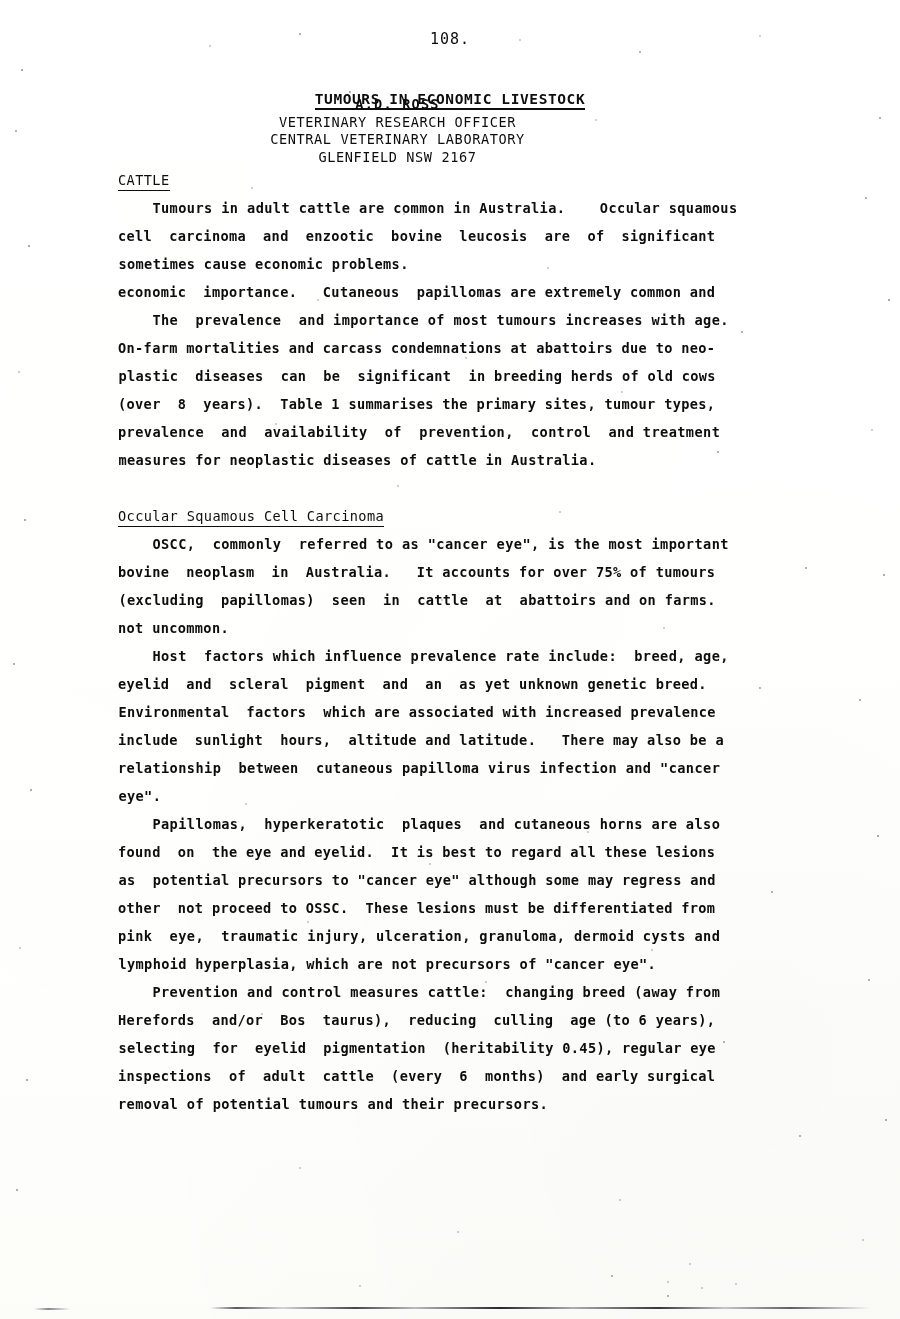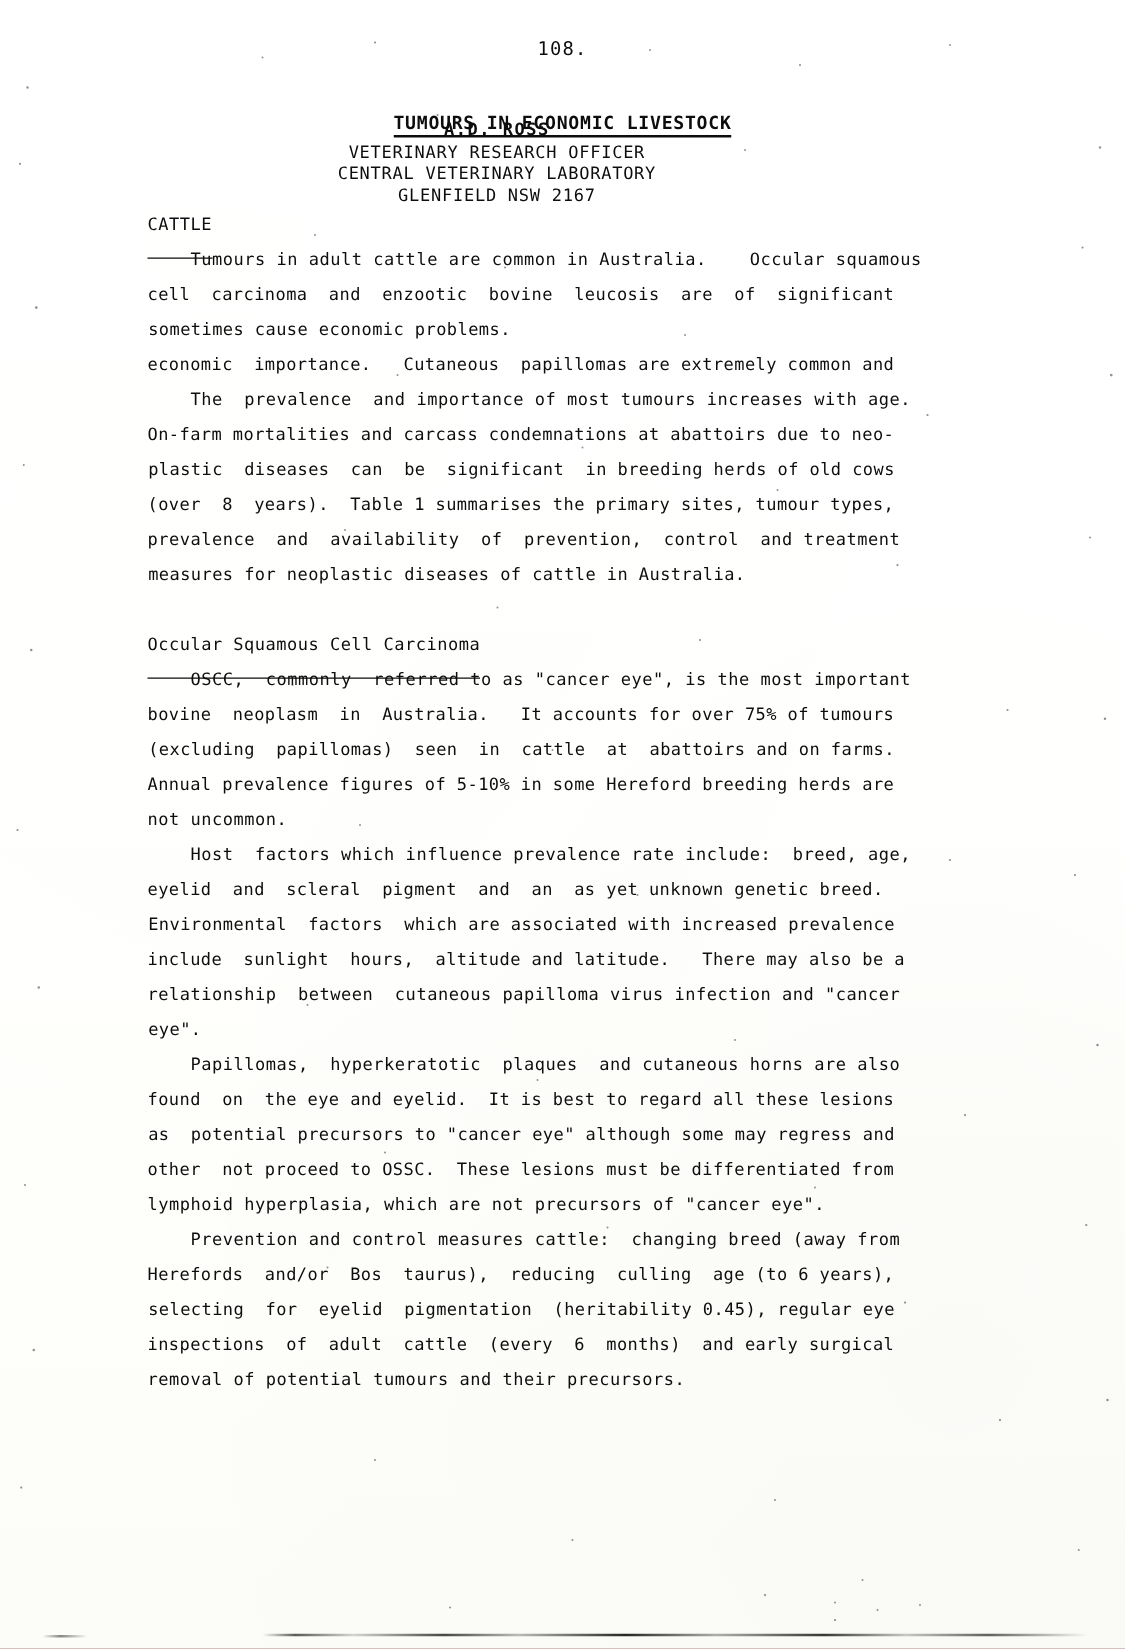--- a/index.html
+++ b/index.html
@@ -79,30 +79,31 @@
   }
 
   .section-head {
     font-size: 13.6px;
     line-height: 28px;
     letter-spacing: 0.4px;
     white-space: pre;
   }
   .section-head span {
     border-bottom: 1.5px solid #111;
-    padding-bottom: 18px;
+    padding-bottom: 2px;
   }
   .section-head.spaced { margin-top: 28px; }
 
   .para { margin: 0; }
   .line {
     font-size: 13.6px;
     line-height: 28px;
     letter-spacing: 0.35px;
     white-space: pre;
+    font-weight: bold;
   }
 
   
   .line:nth-child(3n)   { margin-left: 0.5px; }
   .line:nth-child(4n+1) { letter-spacing: 0.42px; }
 
   
   .speckle {
     position: absolute;
     inset: 0;
@@ -168,36 +169,36 @@
           <div class="line">plastic  diseases  can  be  significant  in breeding herds of old cows</div>
           <div class="line">(over  8  years).  Table 1 summarises the primary sites, tumour types,</div>
           <div class="line">prevalence  and  availability  of  prevention,  control  and treatment</div>
           <div class="line">measures for neoplastic diseases of cattle in Australia.</div>
         </div>
         <div class="section-head spaced"><span>Occular Squamous Cell Carcinoma</span></div>
         <div class="para">
           <div class="line">    OSCC,  commonly  referred to as "cancer eye", is the most important</div>
           <div class="line">bovine  neoplasm  in  Australia.   It accounts for over 75% of tumours</div>
           <div class="line">(excluding  papillomas)  seen  in  cattle  at  abattoirs and on farms.</div>
-          <div class="line">Annual prevalence figures of 5-10% in some Hereford breeding herds are</div>
           <div class="line">not uncommon.</div>
         </div>
         <div class="para">
           <div class="line">    Host  factors which influence prevalence rate include:  breed, age,</div>
           <div class="line">eyelid  and  scleral  pigment  and  an  as yet unknown genetic breed.</div>
           <div class="line">Environmental  factors  which are associated with increased prevalence</div>
           <div class="line">include  sunlight  hours,  altitude and latitude.   There may also be a</div>
           <div class="line">relationship  between  cutaneous papilloma virus infection and "cancer</div>
           <div class="line">eye".</div>
         </div>
         <div class="para">
           <div class="line">    Papillomas,  hyperkeratotic  plaques  and cutaneous horns are also</div>
           <div class="line">found  on  the eye and eyelid.  It is best to regard all these lesions</div>
           <div class="line">as  potential precursors to "cancer eye" although some may regress and</div>
           <div class="line">other  not proceed to OSSC.  These lesions must be differentiated from</div>
+          <div class="line">pink  eye,  traumatic injury, ulceration, granuloma, dermoid cysts and</div>
           <div class="line">lymphoid hyperplasia, which are not precursors of "cancer eye".</div>
         </div>
         <div class="para">
           <div class="line">    Prevention and control measures cattle:  changing breed (away from</div>
           <div class="line">Herefords  and/or  Bos  taurus),  reducing  culling  age (to 6 years),</div>
           <div class="line">selecting  for  eyelid  pigmentation  (heritability 0.45), regular eye</div>
           <div class="line">inspections  of  adult  cattle  (every  6  months)  and early surgical</div>
           <div class="line">removal of potential tumours and their precursors.</div>
         </div>
       </div>

